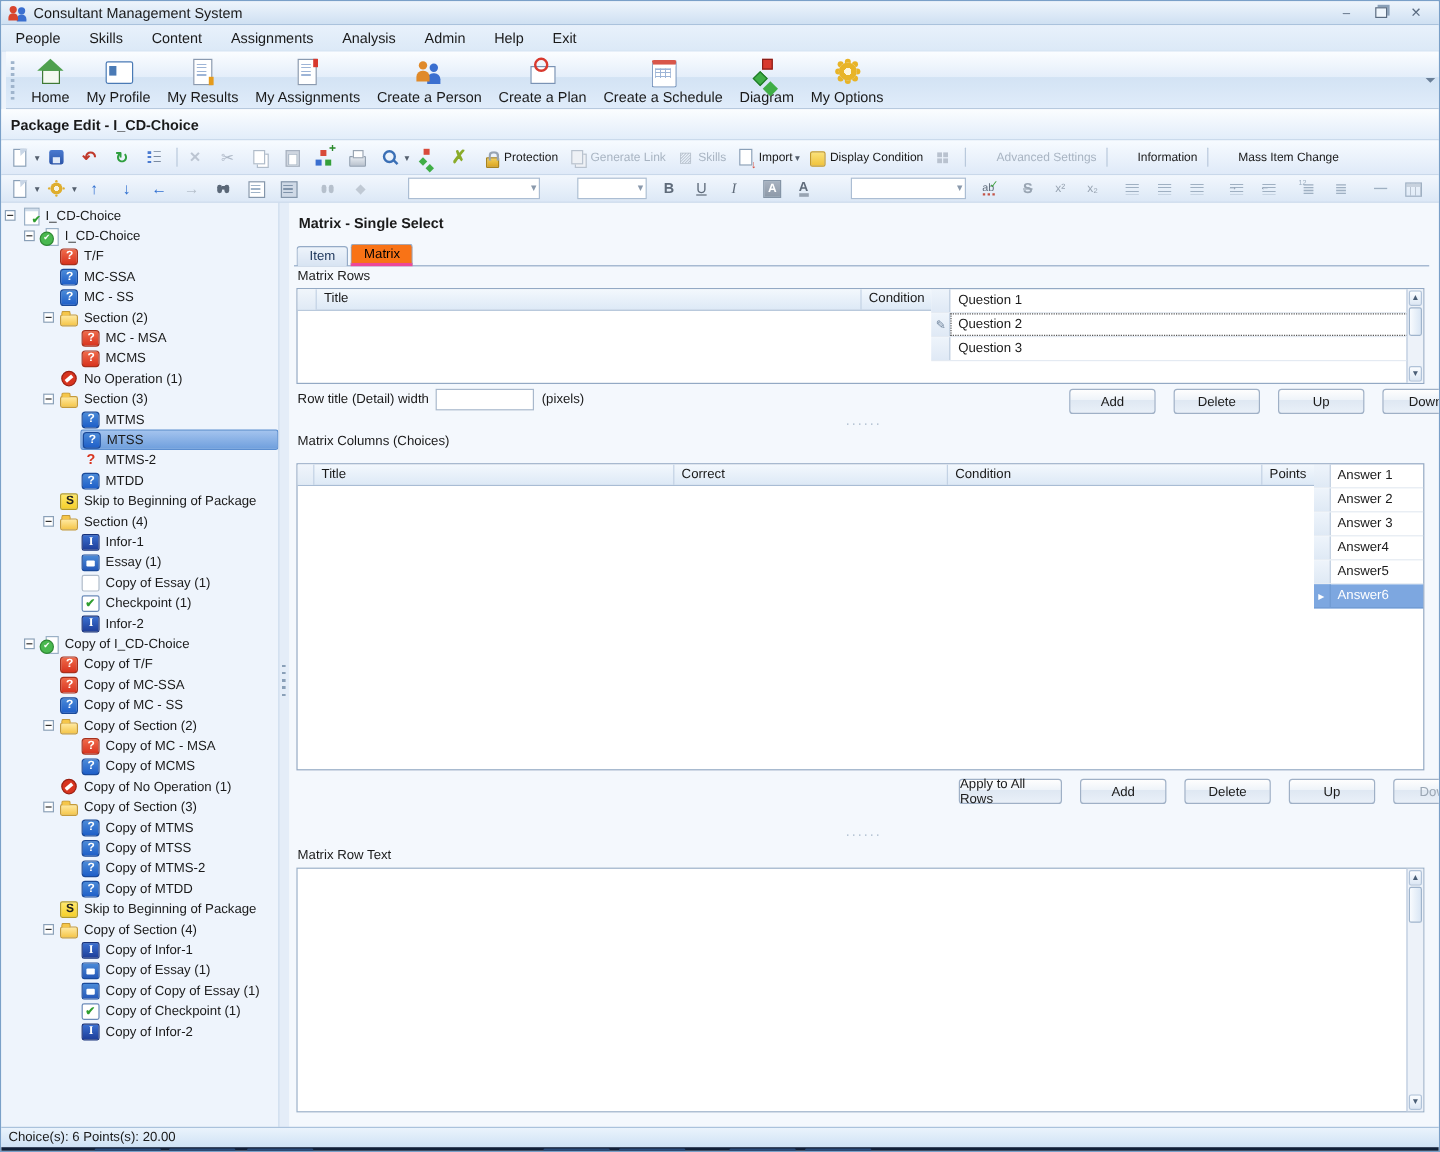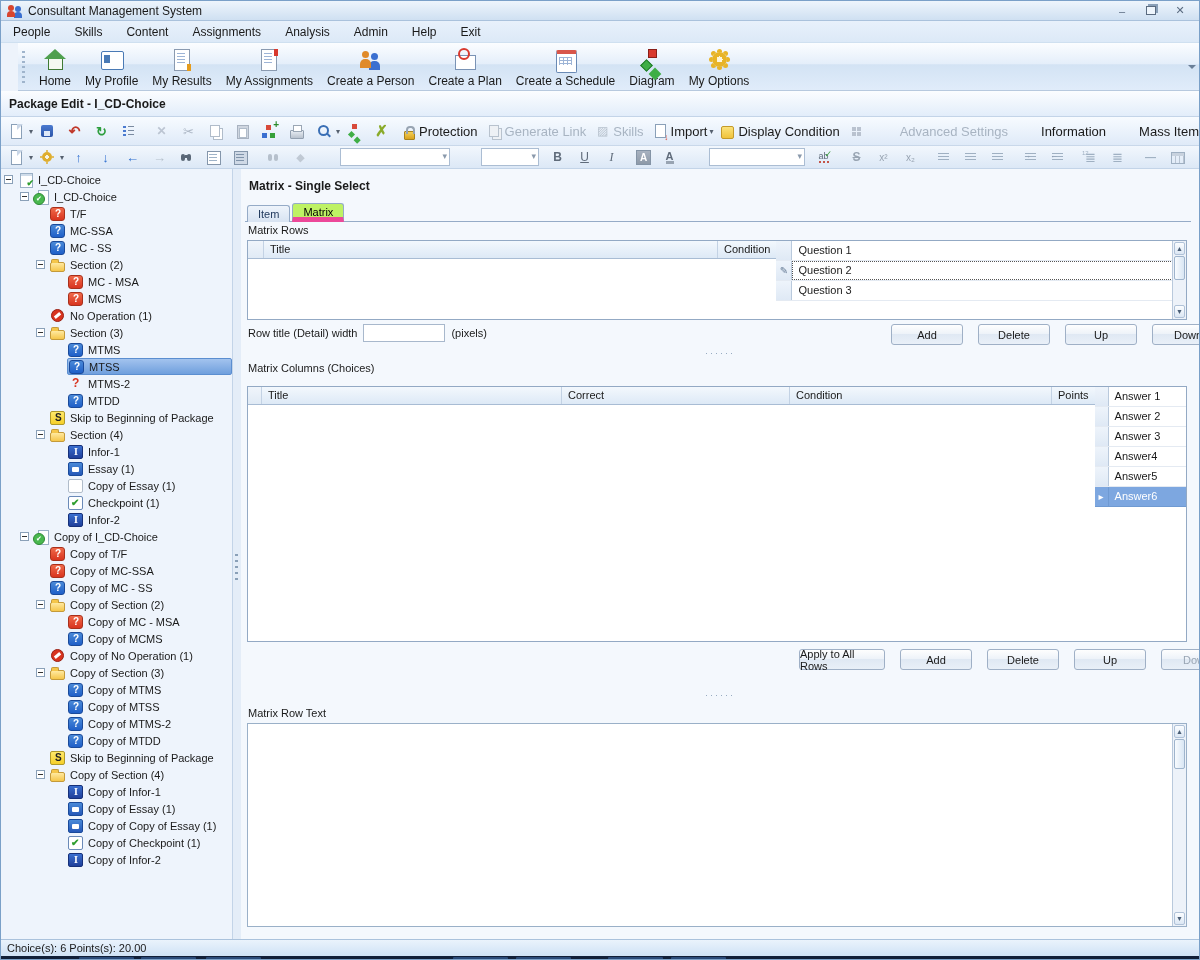--- a/index.html
+++ b/index.html
@@ -15,21 +15,21 @@
   .appicon::after{content:"";position:absolute;left:0;top:7px;width:8px;height:6px;background:#d8452e;border-radius:4px 4px 0 0;box-shadow:7px 1px 0 #3a6fd0;}
   .title-text{flex:1;}
   .wc{width:26px;height:14px;display:inline-flex;align-items:center;justify-content:center;color:#5a6b80;font-size:11px;margin-left:3px;}
   .wc-rest{position:relative;}
   .wc-rest::before{content:"";width:8px;height:7px;border:1px solid #5a6b80;background:#eef5fc;box-shadow:2px -2px 0 -0px #8aa0b8;}
   
   .menubar{position:absolute;top:20px;left:0;right:0;height:22px;background:linear-gradient(#e8f1fb,#dcE9f7);
     display:flex;align-items:center;font-size:12px;border-bottom:1px solid #cfe0f0;}
   .menu-item{padding:3px 12px;cursor:default;}
   
-  .bigbar{position:absolute;top:42px;left:17px;right:0;height:48px;
+  .bigbar{position:absolute;top:42px;left:4px;right:0;height:48px;
     background:linear-gradient(#fbfdff,#e4eefa 45%,#d3e3f4 46%,#e0ecfa);
     border-bottom:1px solid #b7c9de;display:flex;align-items:flex-start;padding:2px 0 0 14px;}
   .grip-v{position:absolute;left:4px;top:8px;width:3px;height:32px;
     background:repeating-linear-gradient(#9fb4cc 0 2px,transparent 2px 5px);}
   .bigbtn{display:flex;flex-direction:column;align-items:center;padding:2px 7px;font-size:12px;}
   .bi{position:relative;width:30px;height:27px;}
   .bi-home::before{content:"";position:absolute;left:8px;top:11px;width:13px;height:10px;background:#f4f9f1;border:1px solid #3f7a35;}
   .bi-home::after{content:"";position:absolute;left:4px;top:2px;border-left:11px solid transparent;border-right:11px solid transparent;border-bottom:10px solid #4ea04e;}
   .bi-card::before{content:"";position:absolute;left:4px;top:4px;width:21px;height:17px;background:#fff;border:1px solid #4a7ab5;border-radius:2px;}
   .bi-card::after{content:"";position:absolute;left:7px;top:8px;width:6px;height:8px;background:#4a7ab5;box-shadow:10px 0 0 -3px #9fc0e0,10px 3px 0 -3px #9fc0e0,10px 6px 0 -3px #9fc0e0;}
@@ -54,21 +54,21 @@
   .pkgheader{position:absolute;top:90px;left:0;right:0;height:26px;background:linear-gradient(#fbfdff,#e2edfa);
     border-bottom:1px solid #c3d4e8;display:flex;align-items:center;padding:0 8px;font-size:12px;font-weight:bold;}
   
   .pkgbar{position:absolute;top:116px;left:0;right:0;height:29px;background:linear-gradient(#f7fbff,#dfeaf8);
     border-bottom:1px solid #c9d8ea;display:flex;align-items:center;padding:0 4px;font-size:12px;}
   .fmtbar{position:absolute;top:145px;left:0;right:0;height:23px;background:linear-gradient(#f2f7fd,#dce8f6);
     border-bottom:1px solid #c3d4e8;display:flex;align-items:center;padding:0 4px;font-size:11px;}
   .tbi{display:inline-flex;align-items:center;gap:2px;padding:1px 3px;border-radius:2px;white-space:nowrap;}
   .tbi.disabled .tbl{color:#a8b4c2;}
   .tbi.sep{width:1px;height:16px;background:#b9c9dc;padding:0;margin:0 3px;}
-  .tbl{font-size:13px;}
+  .tbl{font-size:10px;}
   .caret{font-size:8px;color:#55606e;}
   .mi{position:relative;display:inline-flex;width:17px;height:17px;align-items:center;justify-content:center;flex:none;}
   .mi-new::before{content:"";position:absolute;left:3px;top:1px;width:9px;height:13px;background:#fff;border:1px solid #8aa0b8;}
   .mi-new::after{content:"";position:absolute;left:9px;top:1px;border:3px solid transparent;border-top-color:#c9d6e6;border-left-color:#c9d6e6;}
   .mi-save::before{content:"";position:absolute;left:2px;top:2px;width:12px;height:12px;background:linear-gradient(#4a7ad0,#2c55a8);border-radius:2px;}
   .mi-save::after{content:"";position:absolute;left:5px;top:8px;width:6px;height:5px;background:#dfe9f8;}
   .mi-undo::before{content:"↶";font-size:14px;font-weight:bold;color:#c0392b;}
   .mi-refresh::before{content:"↻";font-size:13px;font-weight:bold;color:#2e9e3e;}
   .mi-proplist::before{content:"";position:absolute;left:3px;top:3px;width:3px;height:11px;background:repeating-linear-gradient(#4a7ad0 0 2px,transparent 2px 4px);}
   .mi-proplist::after{content:"";position:absolute;left:8px;top:3px;width:6px;height:11px;background:repeating-linear-gradient(#7a8aa0 0 1px,transparent 1px 4px);}
@@ -170,21 +170,21 @@
   .tic.rootlist::after{content:"✔";position:absolute;right:-1px;bottom:-1px;color:#2f9e2f;font-weight:bold;font-size:9px;}
   .vsplitter{width:8px;background:#e4edf8;position:relative;}
   .vsplitter .vgrip{position:absolute;left:2px;top:385px;width:3px;height:30px;
      background:repeating-linear-gradient(#8aa0b8 0 2px,transparent 2px 6px);}
   
   .main{flex:1;position:relative;background:#f4f8fd;padding-left:47px;}
   .panel-title{position:absolute;left:8px;top:10px;font-size:12px;font-weight:bold;}
   .tabs{position:absolute;left:4px;right:8px;top:34px;height:19px;border-bottom:1px solid #95abc7;display:flex;align-items:flex-end;padding-left:2px;}
   .tab{height:17px;padding:2px 10px;font-size:11px;border:1px solid #95abc7;border-bottom:none;border-radius:3px 3px 0 0;
        background:linear-gradient(#eef4fb,#d7e3f2);margin-right:2px;margin-bottom:-1px;color:#223a5e;}
-  .tab.active{background:#bef264;height:19px;border-bottom:5px solid #ec4899;color:#000;}
+  .tab.active{background:#f97316;height:19px;border-bottom:3px solid #ec4899;color:#000;}
   .sec-label{position:absolute;font-size:11px;}
   .grid{position:absolute;background:#fff;border:1px solid #93a9c4;display:flex;}
   .gcontent{flex:1;display:flex;flex-direction:row;overflow:hidden;}
   .ghead{display:flex;height:18px;background:linear-gradient(#f3f8fd,#dde9f6);border-bottom:1px solid #a8bcd4;font-size:11px;flex:none;}
   .hc{padding:2px 6px;border-right:1px solid #c3d2e4;}
   .hsel{width:16px;border-right:1px solid #c3d2e4;background:linear-gradient(#f0f5fb,#e0eaf5);flex:none;}
   .mrow,.crow{display:flex;height:20px;border-bottom:1px solid #e4eaf2;font-size:11px;flex:none;position:relative;}
   .selcell{width:16px;background:linear-gradient(#eef4fb,#dfe9f5);border-right:1px solid #b9c9dc;flex:none;
            display:flex;align-items:center;justify-content:center;font-size:10px;color:#6a7f98;}
   .cell{padding:3px 6px;border-right:1px solid #e4eaf2;white-space:nowrap;overflow:hidden;}

